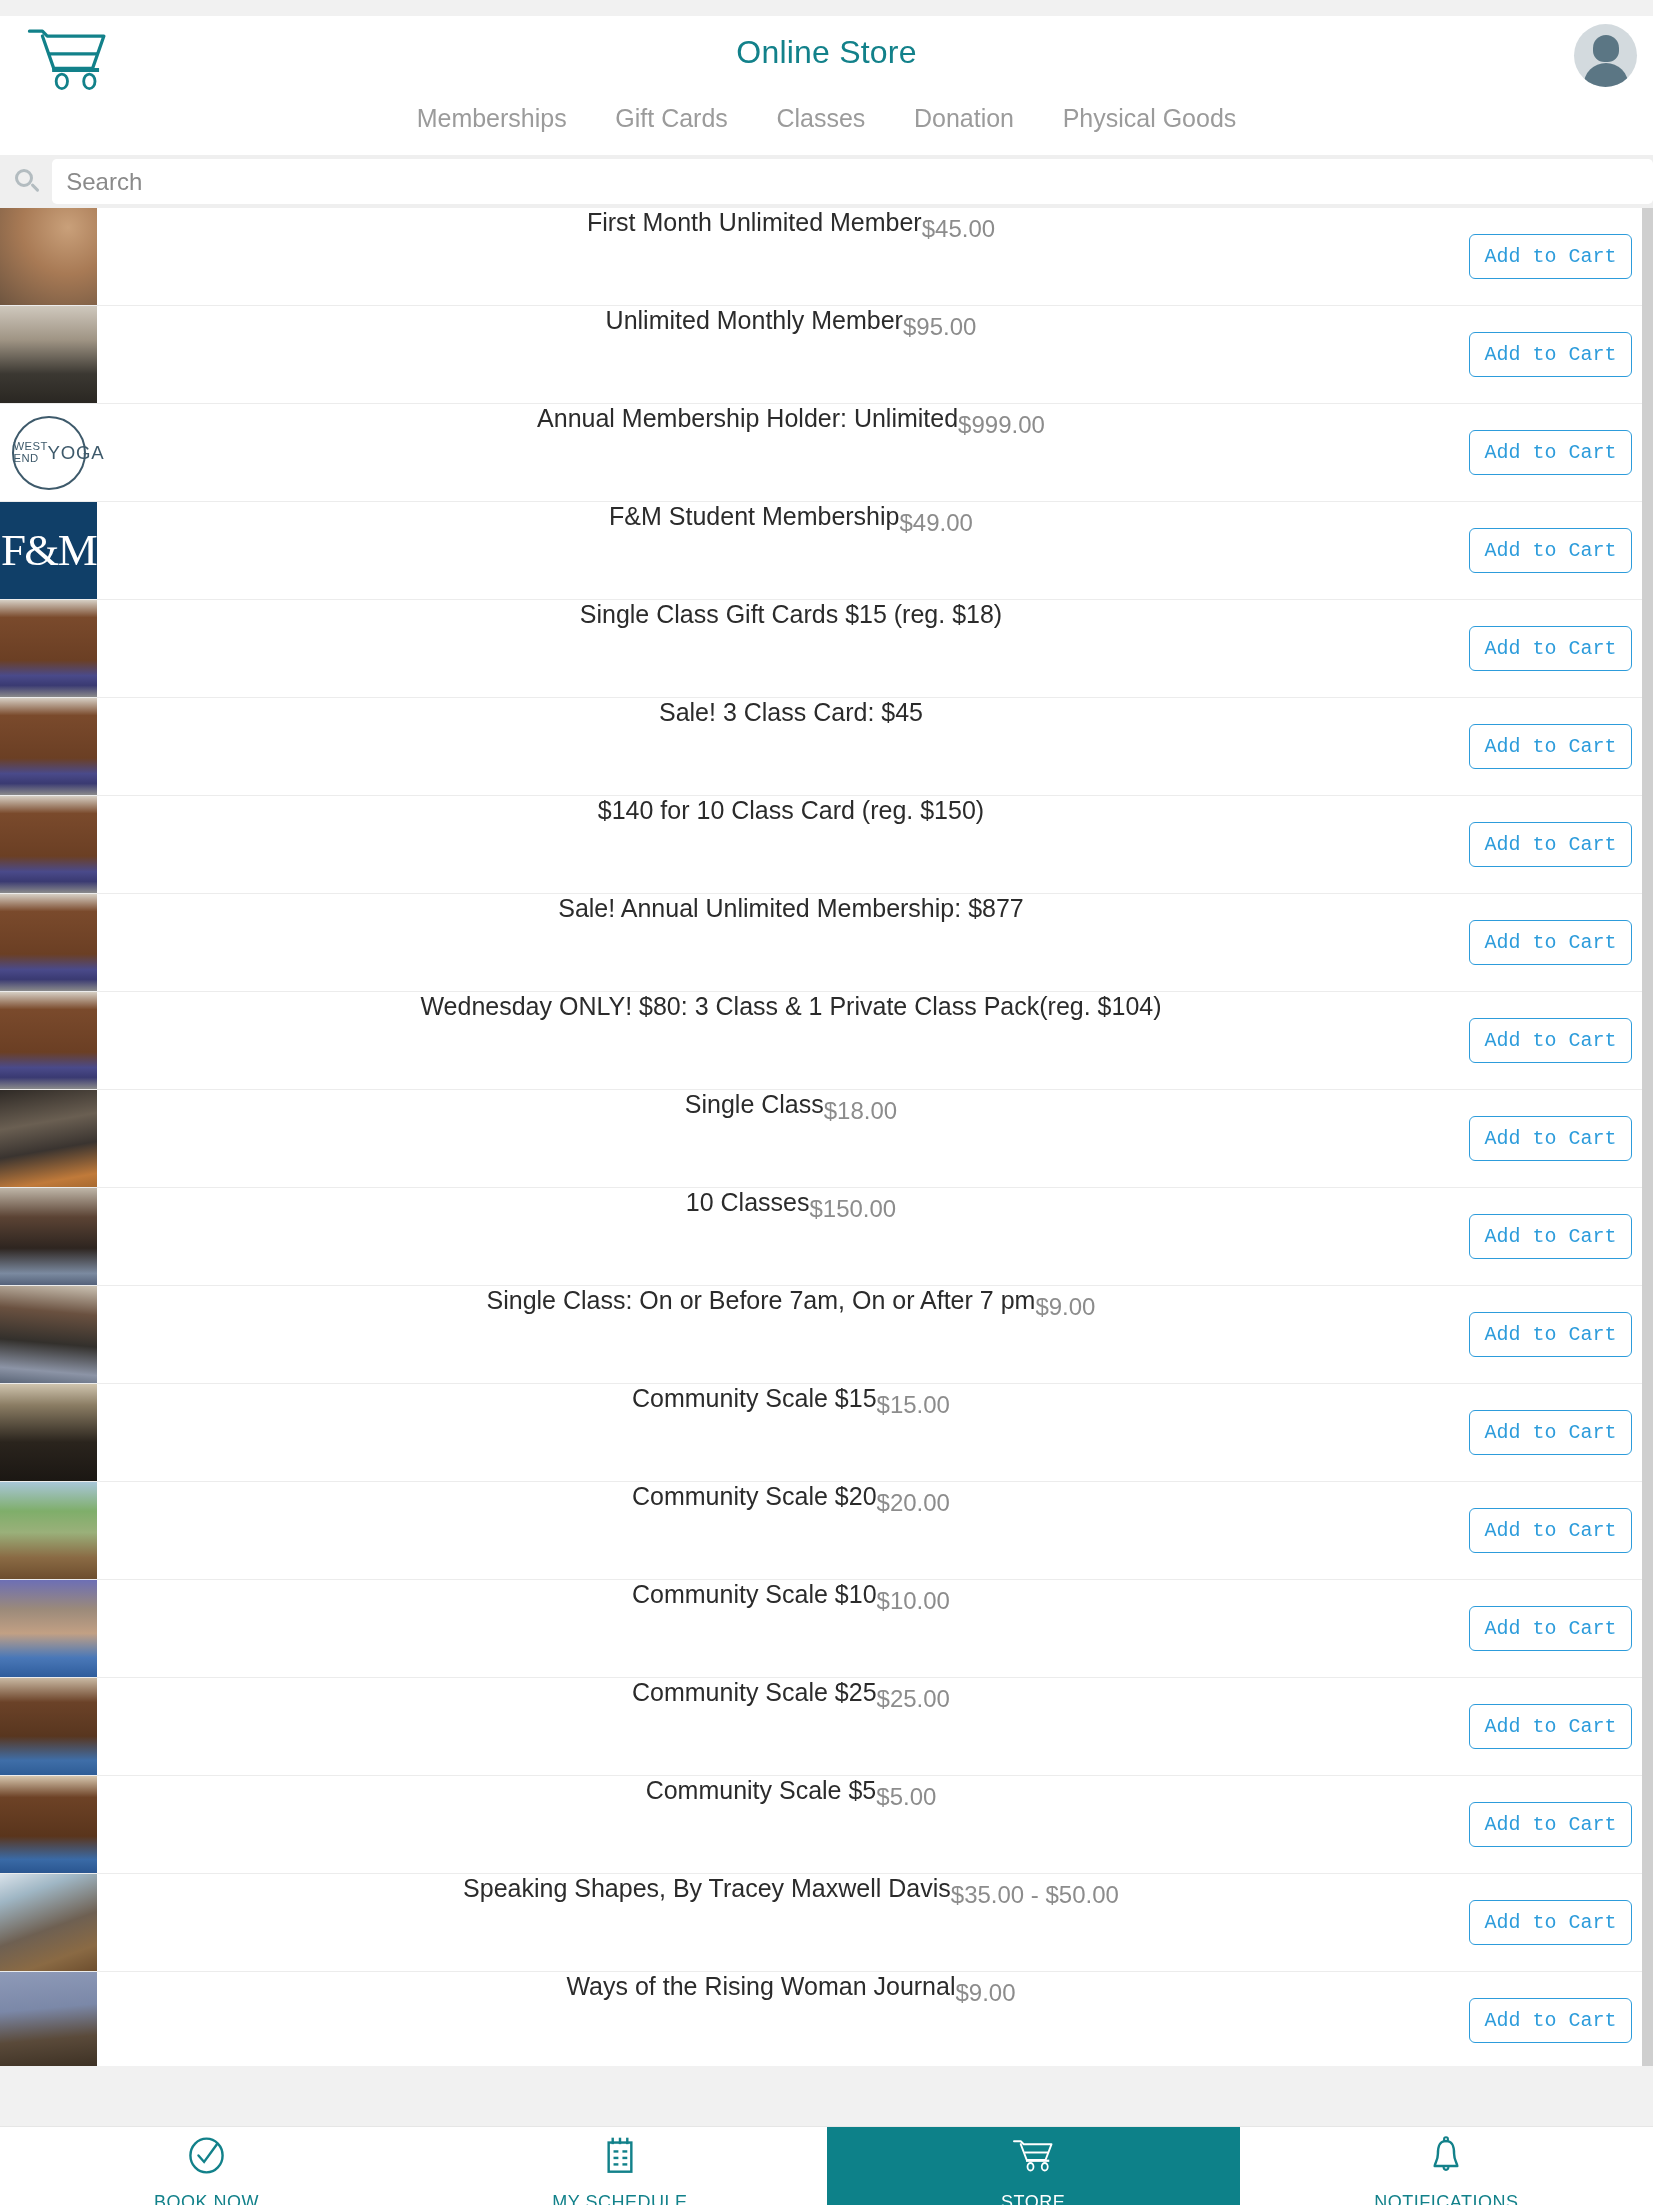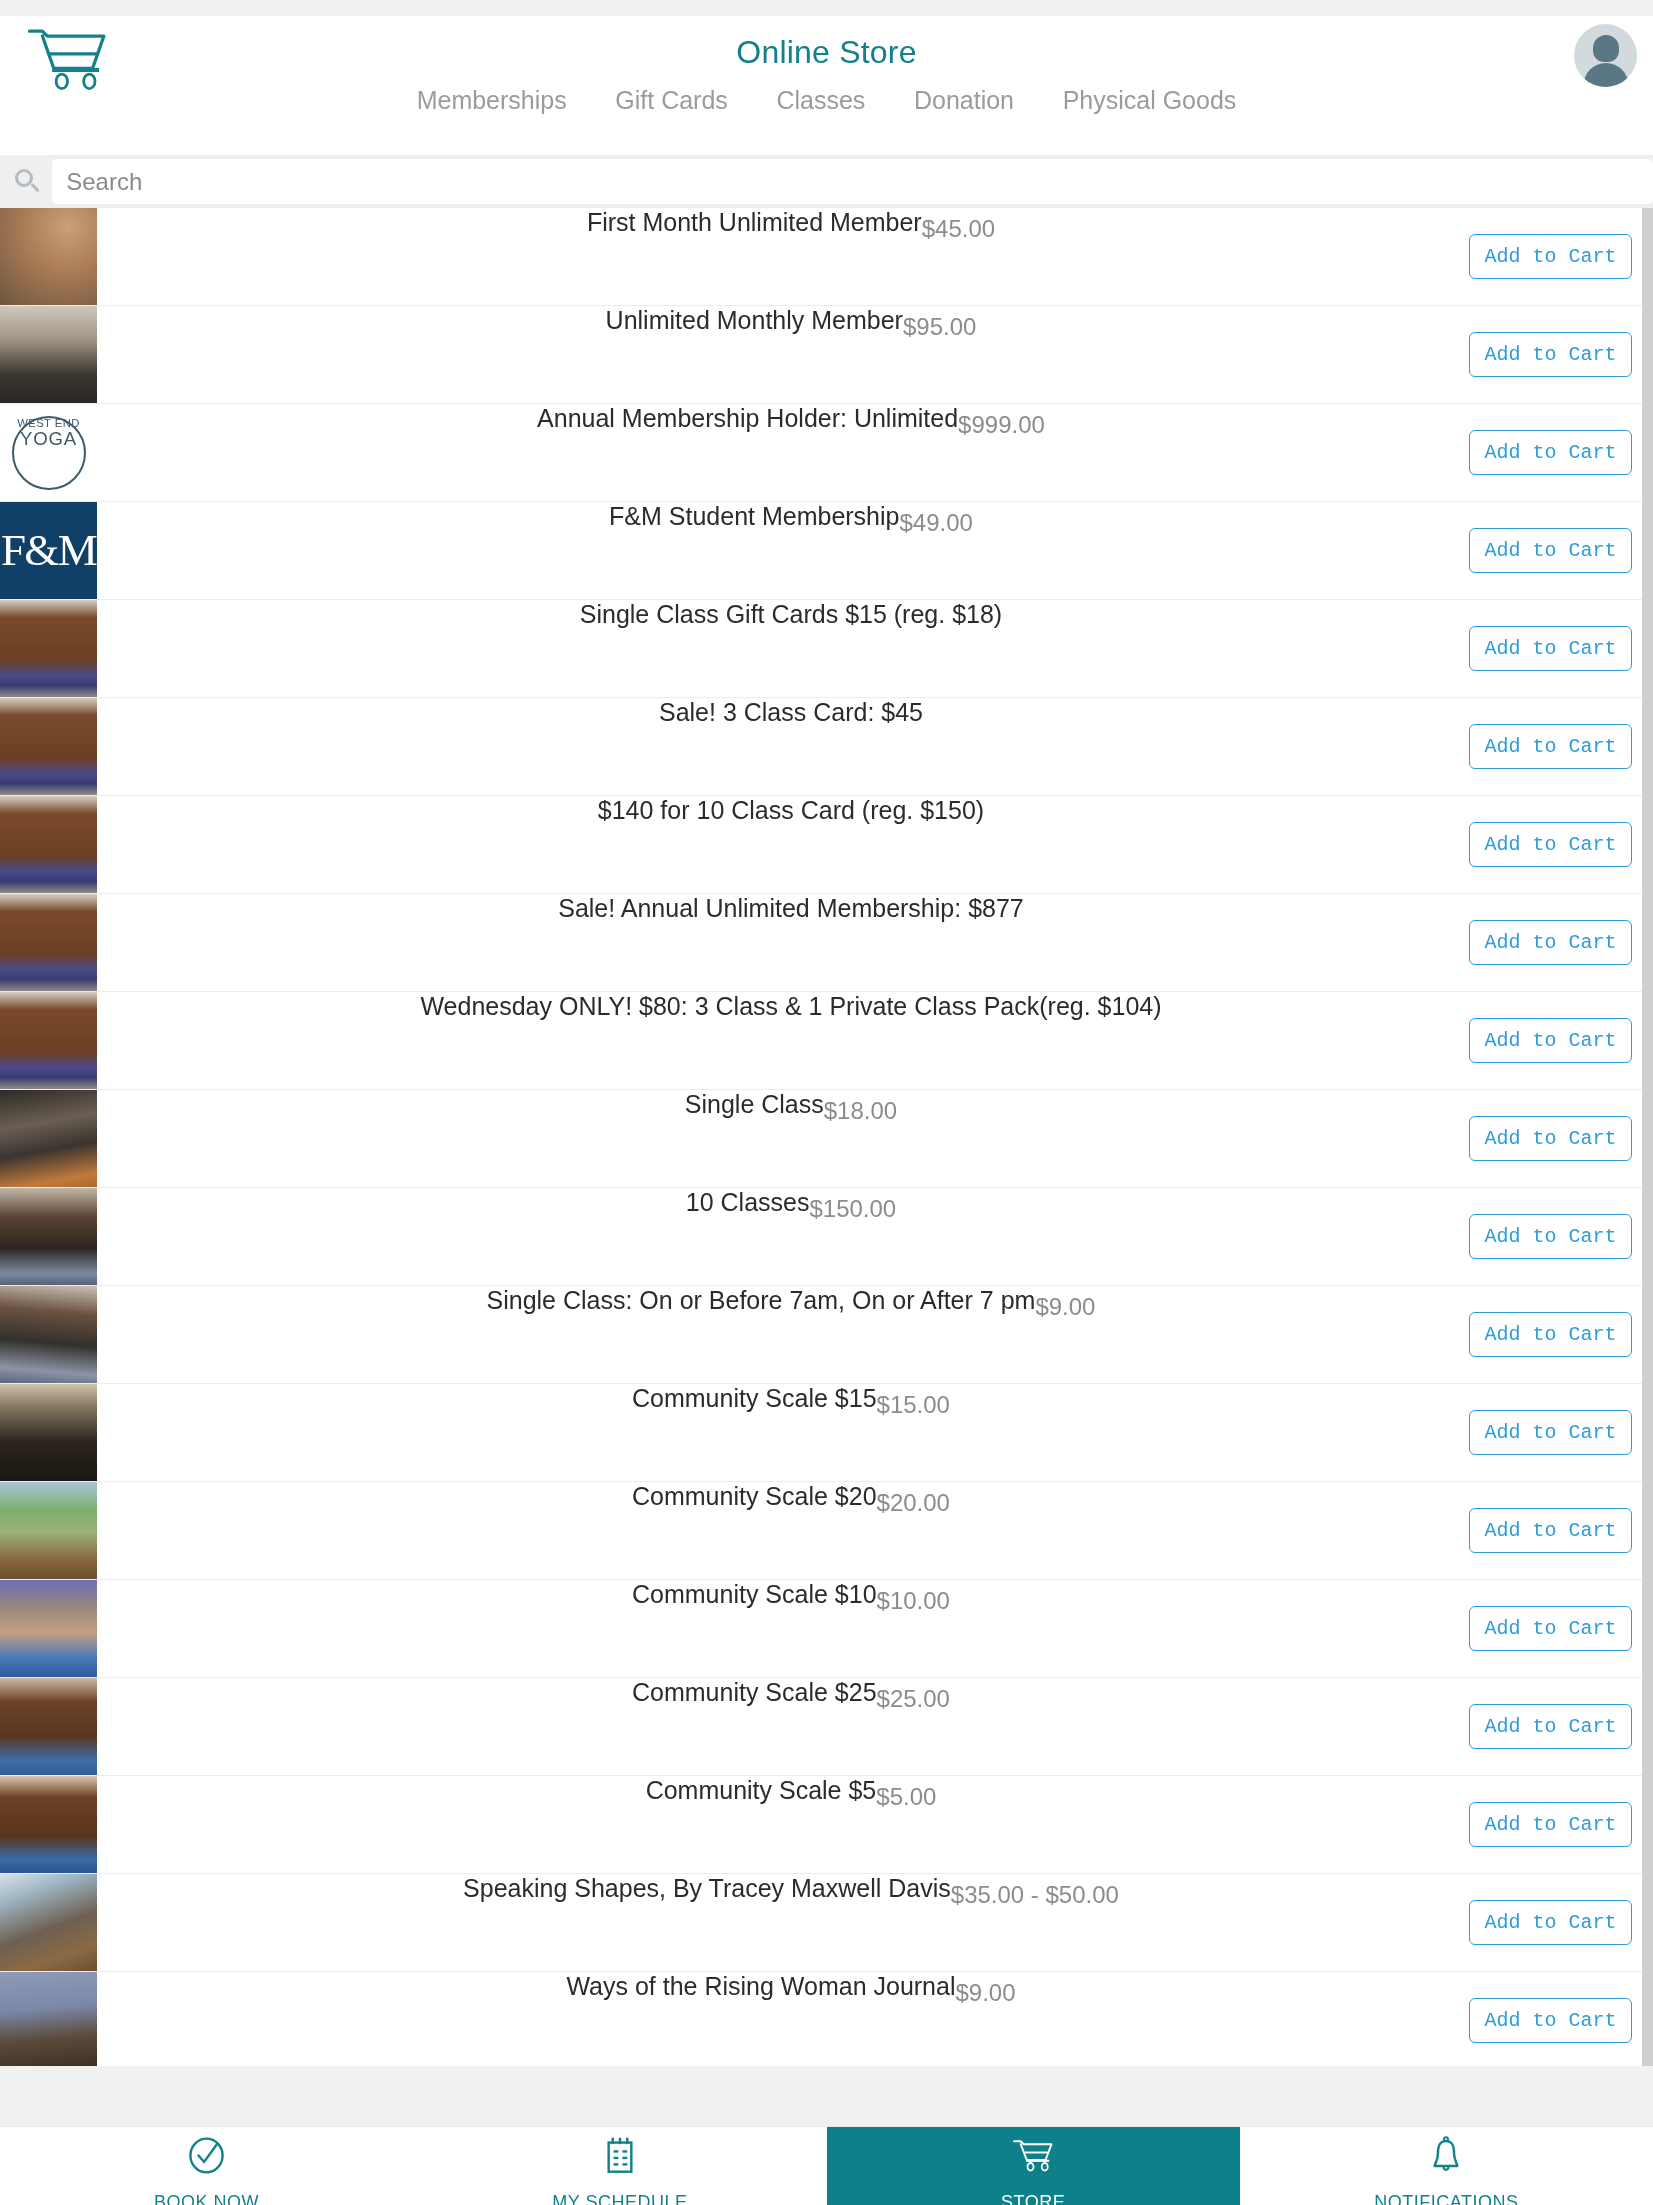--- a/index.html
+++ b/index.html
@@ -47,21 +47,21 @@
     background: #5b7684;
   }
   .avatar .body {
     position:absolute; left:50%; bottom:-4.8px;
     transform: translateX(-50%);
     width: 45px; height: 29px;
     border-radius: 22.6px 22.6px 0 0;
     background: #5b7684;
   }
   .tabs {
-    position: absolute; left:0; right:0; top: 68px;
+    position: absolute; left:0; right:0; top: 86px;
     display: flex; justify-content: center; align-items: center;
     gap: 39px;
   }
   .tab {
     font-size: 25px;
     color: #9b9b9b;
     padding: 1.6px 4.8px;
     white-space: nowrap;
   }
 
@@ -194,21 +194,21 @@
   
   .t-yogamat { background:
       radial-gradient(circle at 70% 20%, #c9a07a 0%, #a87a55 45%, #6e5540 100%),
       linear-gradient(180deg,#caa582 0%, #7c8fa6 60%, #4e6374 100%); }
   .t-storefront { background:
       linear-gradient(180deg,#cfc8bd 0%, #9f9484 35%, #3b3832 70%, #2a2722 100%); }
   .t-logo { background:#ffffff; display:flex; align-items:center; justify-content:center; }
   .t-logo .circ {
     width: 74px; height:74px; border-radius:50%;
     border:2.4px solid #3e5a6b;
-    display:flex; flex-direction:column; align-items:center; justify-content:flex-start;
+    display:flex; flex-direction:row; align-items:center; justify-content:flex-start;
     color:#3e5a6b; line-height:1.05;
   }
   .t-logo .l1 { font-size: 11.3px; letter-spacing:0.4px; }
   .t-logo .l2 { font-size: 18.6px; letter-spacing:0.8px; }
   .t-fm { background: #103f68; display:flex; align-items:center; justify-content:center;
           color:#fff; font-family:"Liberation Serif", serif; font-size: 45px; line-height:.85;}
   .t-fm .fm { text-align:center; }
   .t-fm .fm .a { letter-spacing:-1.6px; }
   .t-studio { background:
       linear-gradient(180deg,#d6cfc4 0%, #7a4a2c 18%, #6b3f24 62%, #4a4a8a 78%, #3a3a72 88%, #8a8a8a 100%); }

